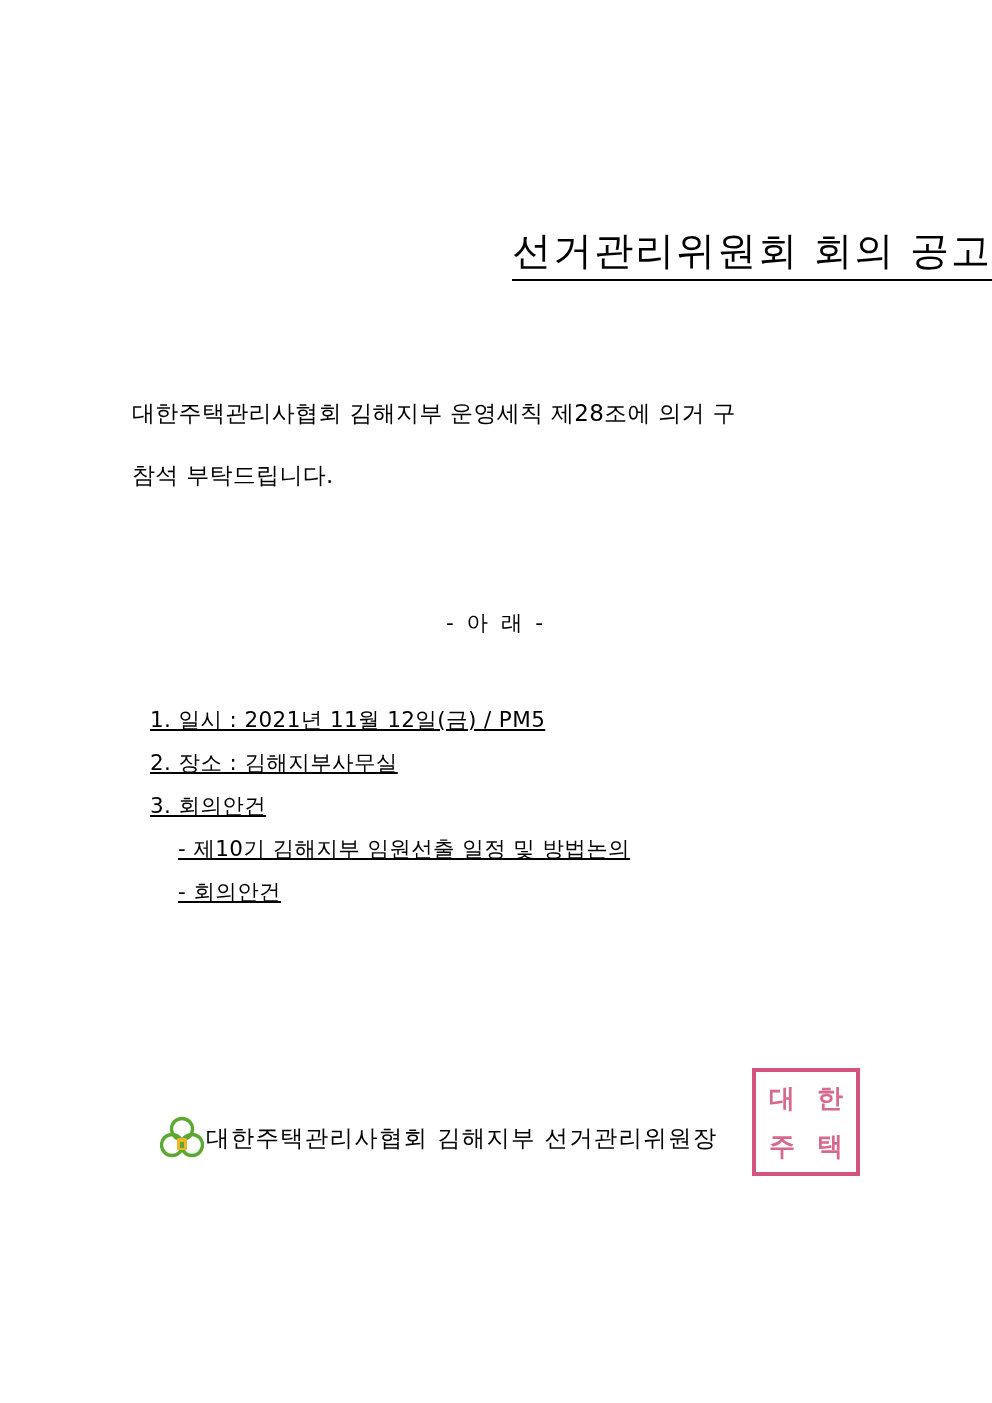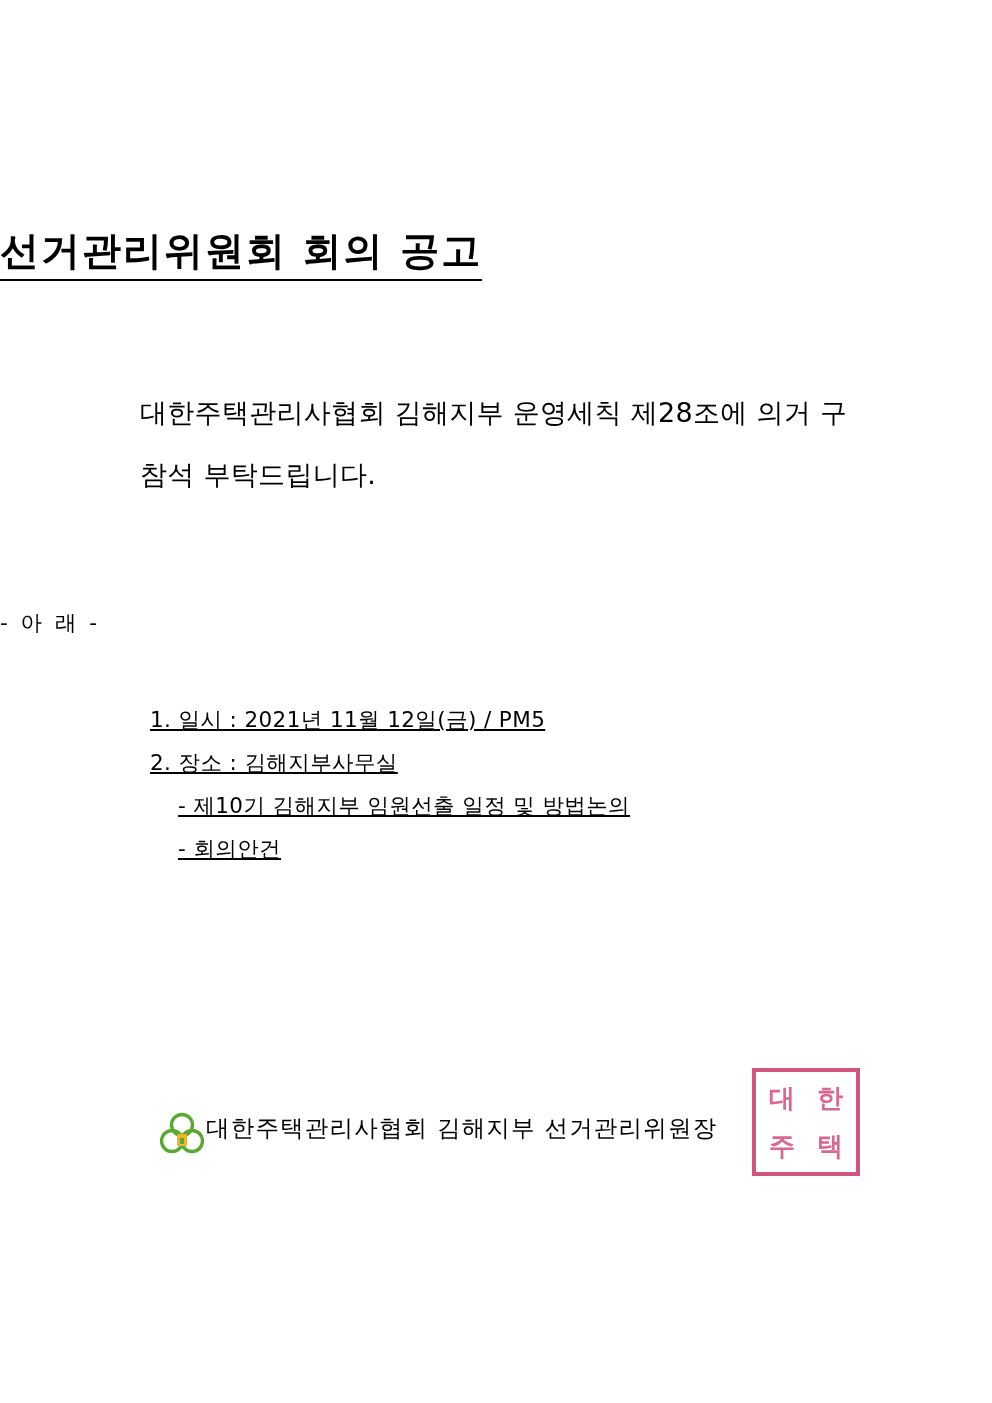--- a/index.html
+++ b/index.html
@@ -21,58 +21,59 @@
     height: 1403px;
     box-sizing: border-box;
   }
 
   
   .doc-title {
     position: absolute;
     top: 228px;
     left: 0;
     width: 992px;
-    text-align: left;
+    text-align: right;
     font-size: 39px;
-    font-weight: 700;
+    font-weight: 400;
     letter-spacing: 2px;
     line-height: 1.2;
   }
   .doc-title .underline-text {
     border-bottom: 2px solid #000;
     padding-bottom: 6px;
   }
 
   
   .intro {
     position: absolute;
     top: 382px;
-    left: 140px;
+    left: 132px;
     width: 716px;
-    font-size: 27px;
+    font-size: 23px;
     line-height: 62px;
     letter-spacing: 0.3px;
     text-align: justify;
     text-justify: inter-character;
   }
   .intro .line {
     display: block;
     white-space: nowrap;
   }
   .intro .line.spread {
     display: flex;
     justify-content: space-between;
   }
 
   
   .araecenter {
     position: absolute;
     top: 608px;
     left: 0;
     width: 992px;
+    text-align: center;
     font-size: 21.5px;
     letter-spacing: 3px;
   }
 
   
   .agenda {
     position: absolute;
     top: 698px;
     left: 150px;
     width: 760px;
@@ -90,20 +91,21 @@
   }
 
   
   .signature {
     position: absolute;
     top: 1112px;
     left: 160px;
     width: 720px;
     height: 52px;
     display: flex;
+    align-items: center;
   }
   .logo {
     width: 44px;
     height: 44px;
     flex: 0 0 44px;
     position: relative;
     margin-right: 2px;
   }
   .signature-text {
     font-size: 23.5px;
@@ -157,20 +159,21 @@
       <span>대한주택관리사협회 김해지부 운영세칙 제28조에 의거 구</span>
     </span>
     <span class="line">참석 부탁드립니다.</span>
   </div>
 
   <div class="araecenter">- 아 래 -</div>
 
   <div class="agenda">
     <div class="item">1. 일시  :  2021년 11월 12일(금) / PM5</div>
     <div class="item">2. 장소  :  김해지부사무실</div>
+    <div class="item">3. 회의안건</div>
     <div class="sub">- 제10기 김해지부 임원선출 일정 및 방법논의</div>
     <div class="sub">- 회의안건</div>
   </div>
 
   <div class="signature">
     <span class="logo">
       <svg viewBox="0 0 44 44" width="44" height="44" aria-hidden="true">
         <circle cx="22" cy="13" r="10.5" fill="none" stroke="#5aa832" stroke-width="3.4"></circle>
         <circle cx="12" cy="29" r="10.5" fill="none" stroke="#5aa832" stroke-width="3.4"></circle>
         <circle cx="32" cy="29" r="10.5" fill="none" stroke="#5aa832" stroke-width="3.4"></circle>

